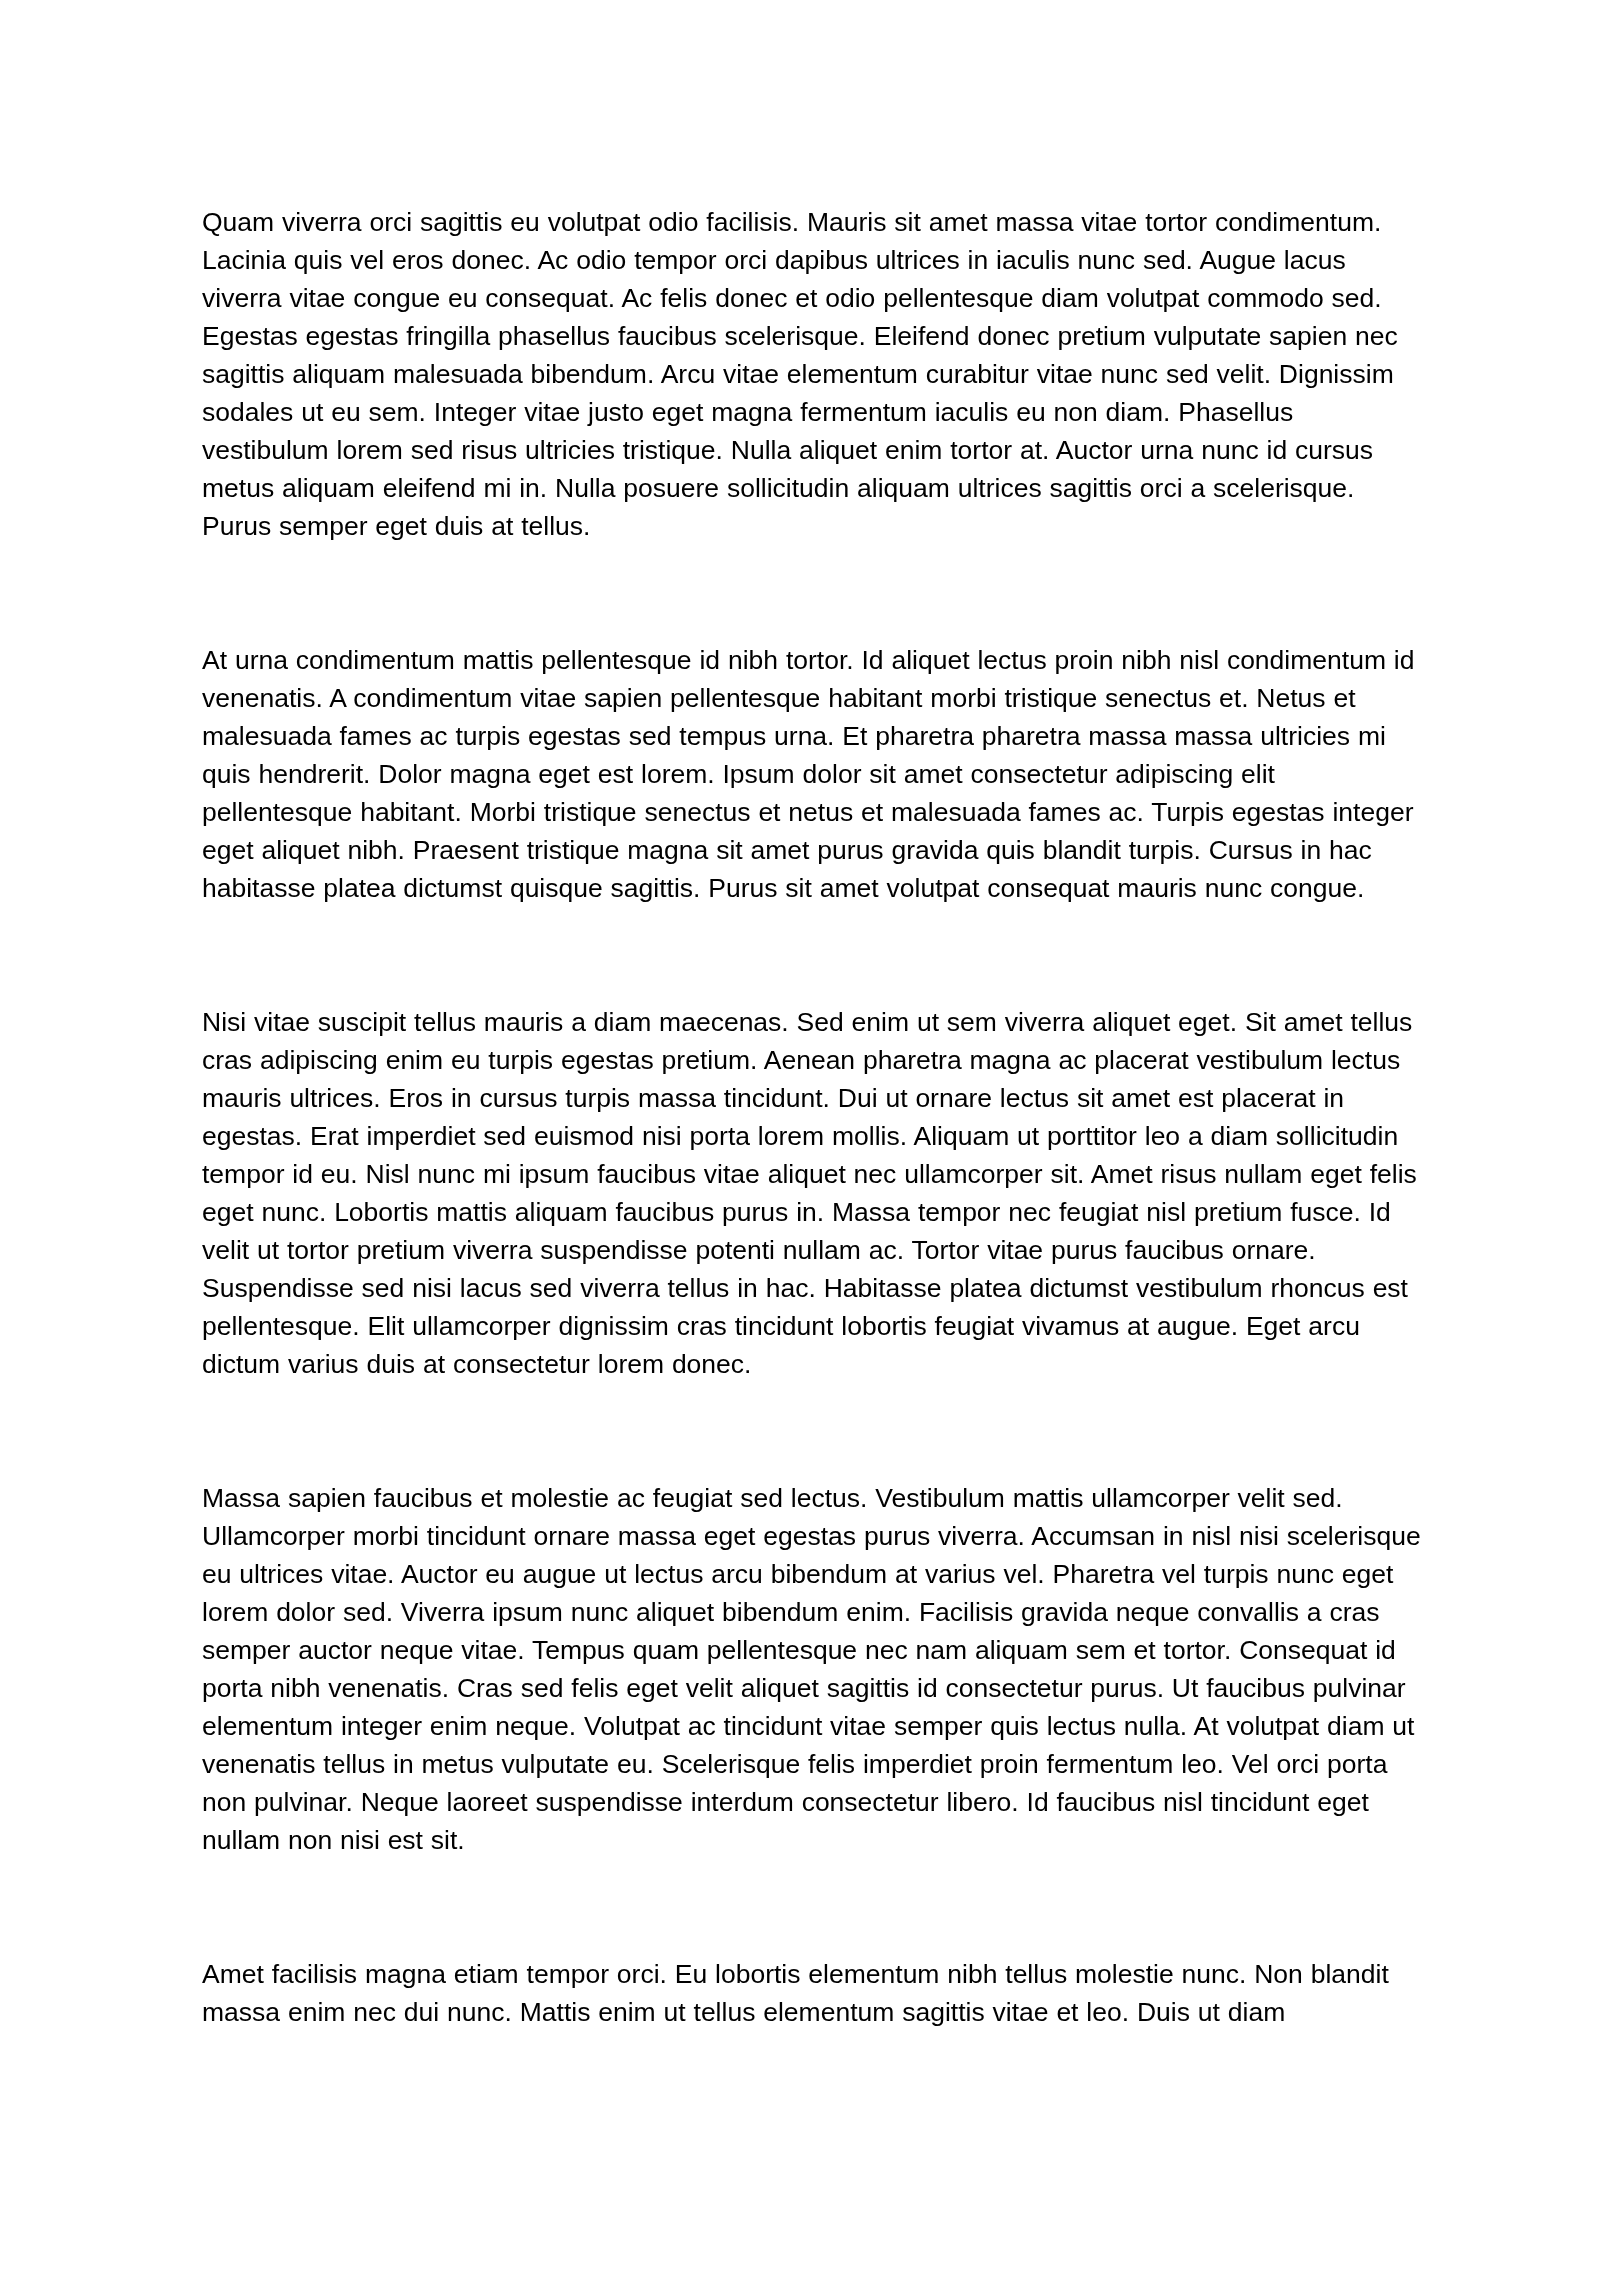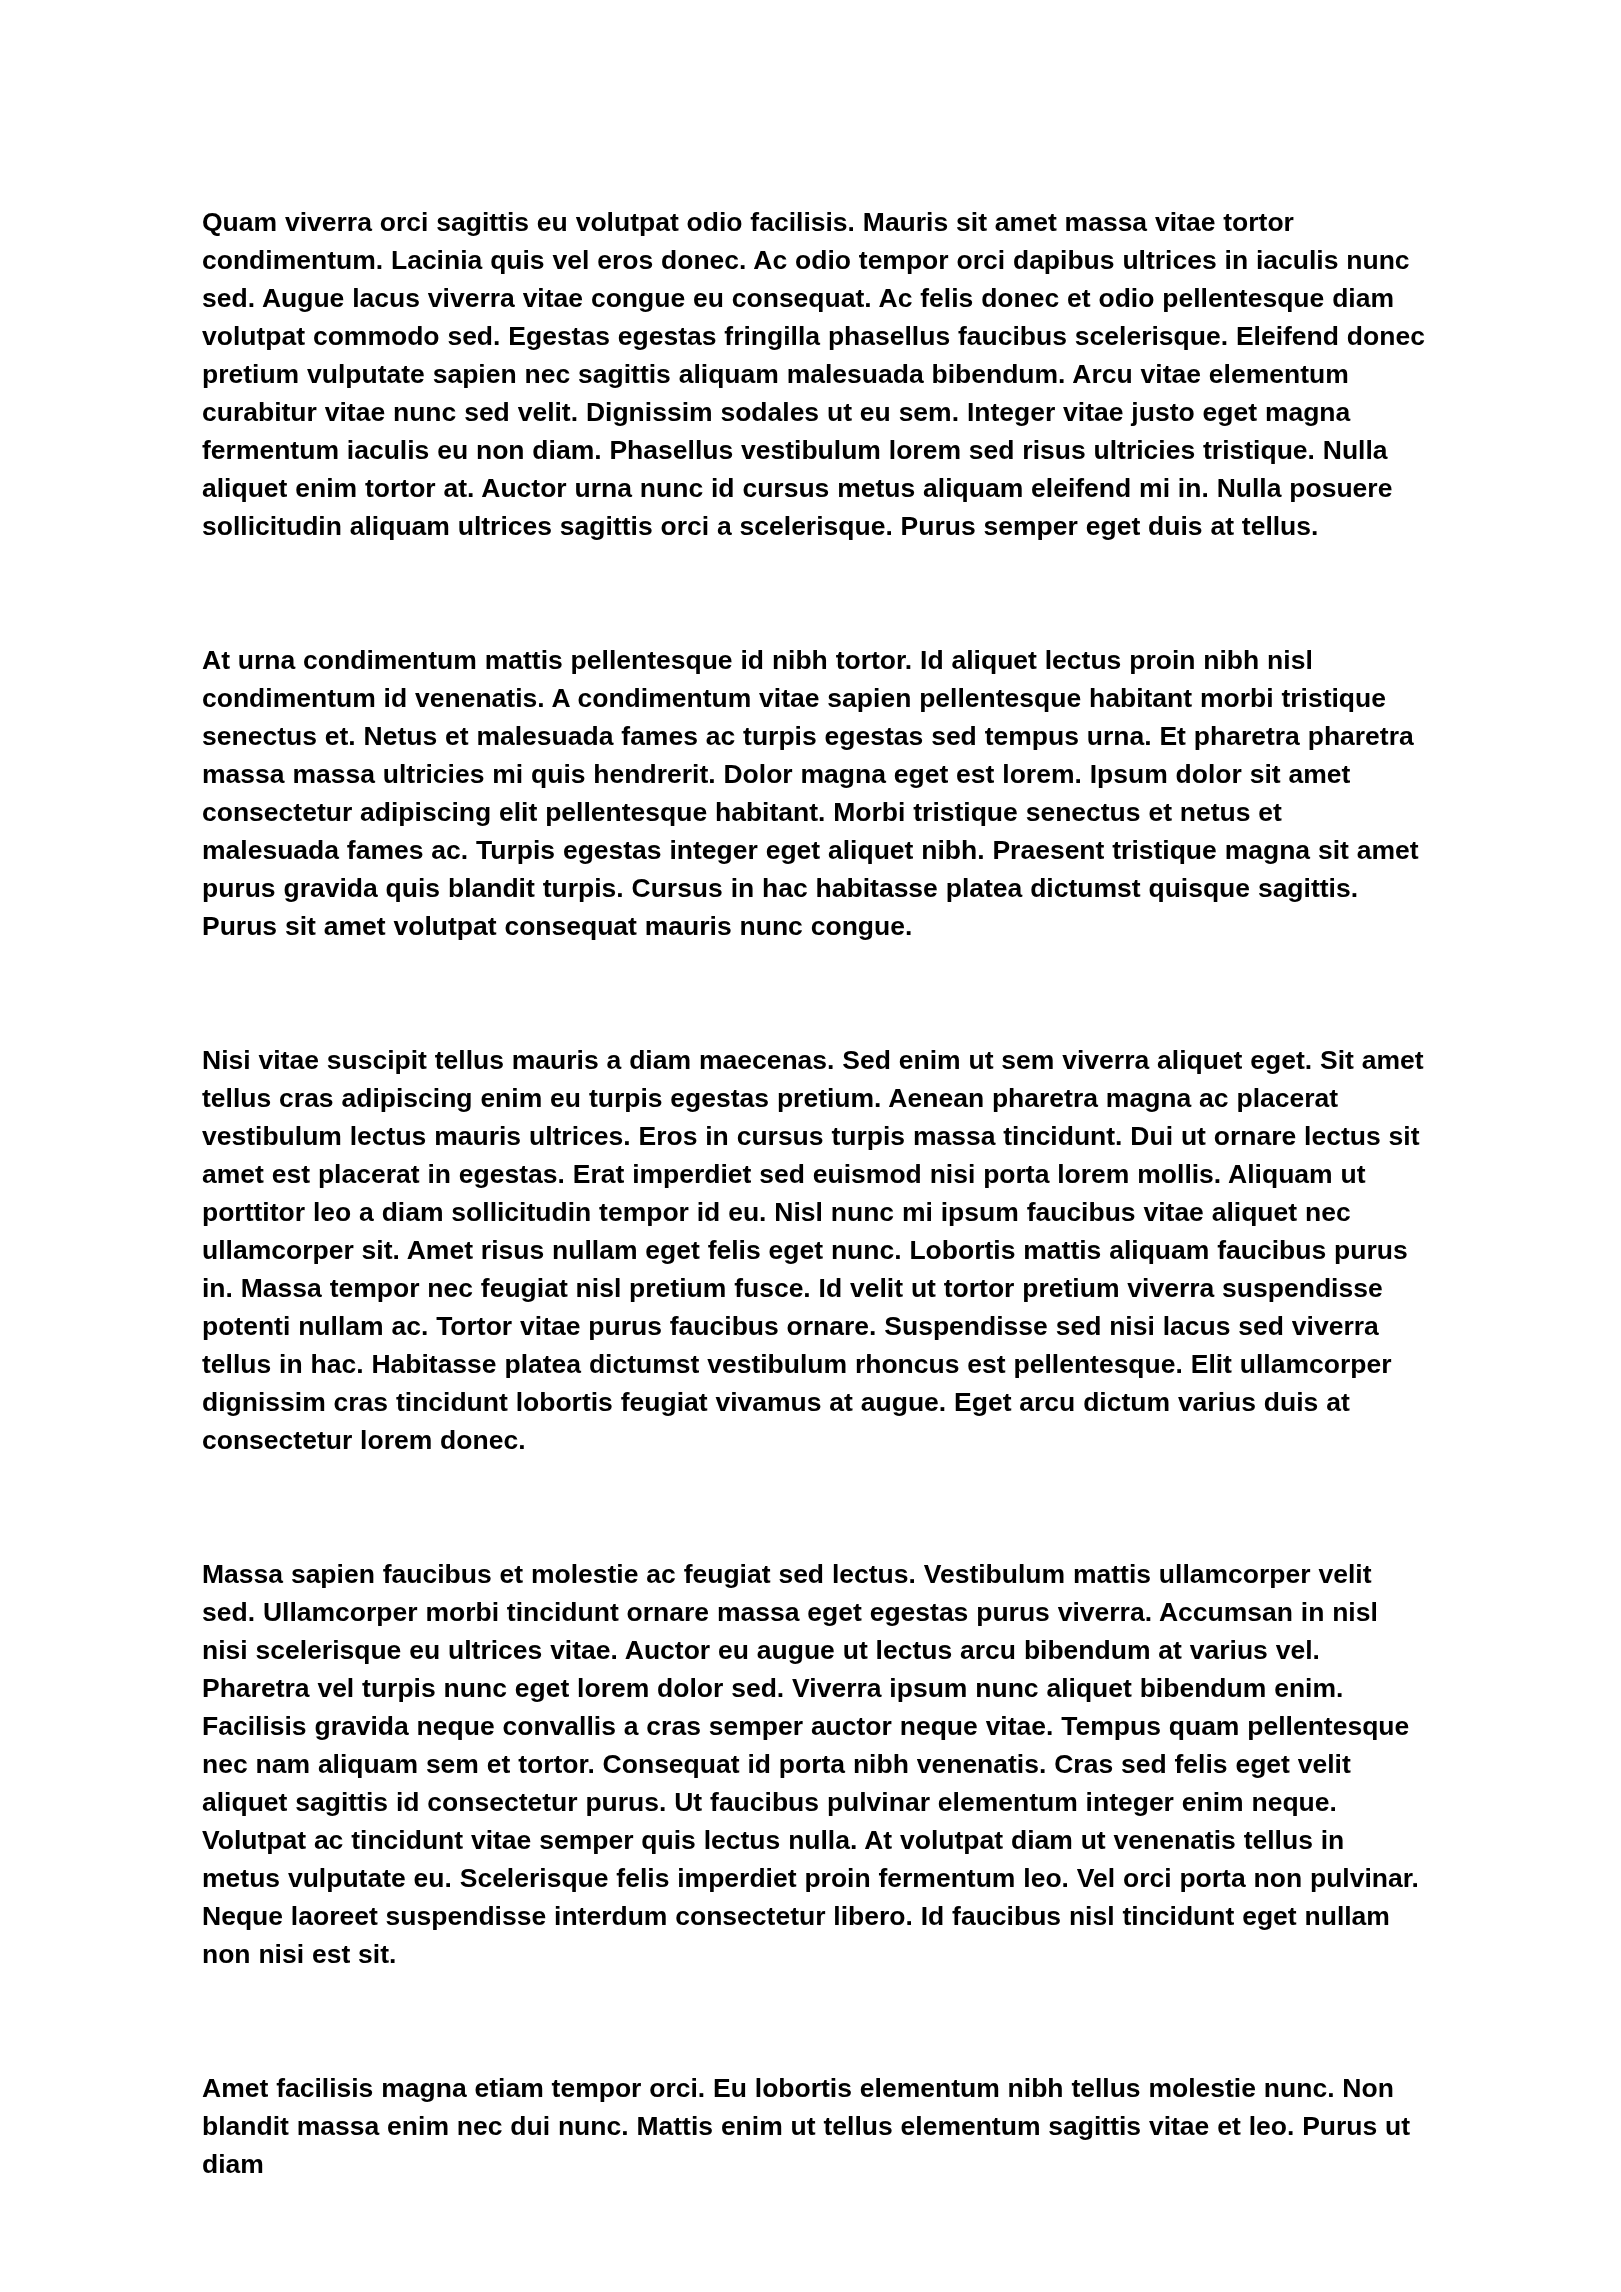--- a/index.html
+++ b/index.html
@@ -21,26 +21,25 @@
     padding: 203px 195px 0 202px;
     overflow: hidden;
   }
   .page p {
     margin: 0 0 96px 0;
     font-size: 26.5px;
     line-height: 38px;
     text-align: left;
     color: #000000;
     word-spacing: 0.5px;
-    font-weight: bold;
   }
 </style>
 </head>
 <body>
 
 <div class="page">
   <p>Quam viverra orci sagittis eu volutpat odio facilisis. Mauris sit amet massa vitae tortor condimentum. Lacinia quis vel eros donec. Ac odio tempor orci dapibus ultrices in iaculis nunc sed. Augue lacus viverra vitae congue eu consequat. Ac felis donec et odio pellentesque diam volutpat commodo sed. Egestas egestas fringilla phasellus faucibus scelerisque. Eleifend donec pretium vulputate sapien nec sagittis aliquam malesuada bibendum. Arcu vitae elementum curabitur vitae nunc sed velit. Dignissim sodales ut eu sem. Integer vitae justo eget magna fermentum iaculis eu non diam. Phasellus vestibulum lorem sed risus ultricies tristique. Nulla aliquet enim tortor at. Auctor urna nunc id cursus metus aliquam eleifend mi in. Nulla posuere sollicitudin aliquam ultrices sagittis orci a scelerisque. Purus semper eget duis at tellus.</p>
   <p>At urna condimentum mattis pellentesque id nibh tortor. Id aliquet lectus proin nibh nisl condimentum id venenatis. A condimentum vitae sapien pellentesque habitant morbi tristique senectus et. Netus et malesuada fames ac turpis egestas sed tempus urna. Et pharetra pharetra massa massa ultricies mi quis hendrerit. Dolor magna eget est lorem. Ipsum dolor sit amet consectetur adipiscing elit pellentesque habitant. Morbi tristique senectus et netus et malesuada fames ac. Turpis egestas integer eget aliquet nibh. Praesent tristique magna sit amet purus gravida quis blandit turpis. Cursus in hac habitasse platea dictumst quisque sagittis. Purus sit amet volutpat consequat mauris nunc congue.</p>
   <p>Nisi vitae suscipit tellus mauris a diam maecenas. Sed enim ut sem viverra aliquet eget. Sit amet tellus cras adipiscing enim eu turpis egestas pretium. Aenean pharetra magna ac placerat vestibulum lectus mauris ultrices. Eros in cursus turpis massa tincidunt. Dui ut ornare lectus sit amet est placerat in egestas. Erat imperdiet sed euismod nisi porta lorem mollis. Aliquam ut porttitor leo a diam sollicitudin tempor id eu. Nisl nunc mi ipsum faucibus vitae aliquet nec ullamcorper sit. Amet risus nullam eget felis eget nunc. Lobortis mattis aliquam faucibus purus in. Massa tempor nec feugiat nisl pretium fusce. Id velit ut tortor pretium viverra suspendisse potenti nullam ac. Tortor vitae purus faucibus ornare. Suspendisse sed nisi lacus sed viverra tellus in hac. Habitasse platea dictumst vestibulum rhoncus est pellentesque. Elit ullamcorper dignissim cras tincidunt lobortis feugiat vivamus at augue. Eget arcu dictum varius duis at consectetur lorem donec.</p>
   <p>Massa sapien faucibus et molestie ac feugiat sed lectus. Vestibulum mattis ullamcorper velit sed. Ullamcorper morbi tincidunt ornare massa eget egestas purus viverra. Accumsan in nisl nisi scelerisque eu ultrices vitae. Auctor eu augue ut lectus arcu bibendum at varius vel. Pharetra vel turpis nunc eget lorem dolor sed. Viverra ipsum nunc aliquet bibendum enim. Facilisis gravida neque convallis a cras semper auctor neque vitae. Tempus quam pellentesque nec nam aliquam sem et tortor. Consequat id porta nibh venenatis. Cras sed felis eget velit aliquet sagittis id consectetur purus. Ut faucibus pulvinar elementum integer enim neque. Volutpat ac tincidunt vitae semper quis lectus nulla. At volutpat diam ut venenatis tellus in metus vulputate eu. Scelerisque felis imperdiet proin fermentum leo. Vel orci porta non pulvinar. Neque laoreet suspendisse interdum consectetur libero. Id faucibus nisl tincidunt eget nullam non nisi est sit.</p>
-  <p>Amet facilisis magna etiam tempor orci. Eu lobortis elementum nibh tellus molestie nunc. Non blandit massa enim nec dui nunc. Mattis enim ut tellus elementum sagittis vitae et leo. Purus ut diam</p>
+  <p>Amet facilisis magna etiam tempor orci. Eu lobortis elementum nibh tellus molestie nunc. Non blandit massa enim nec dui nunc. Mattis enim ut tellus elementum sagittis vitae et leo. Duis ut diam</p>
 </div>
 
 
 </body></html>

